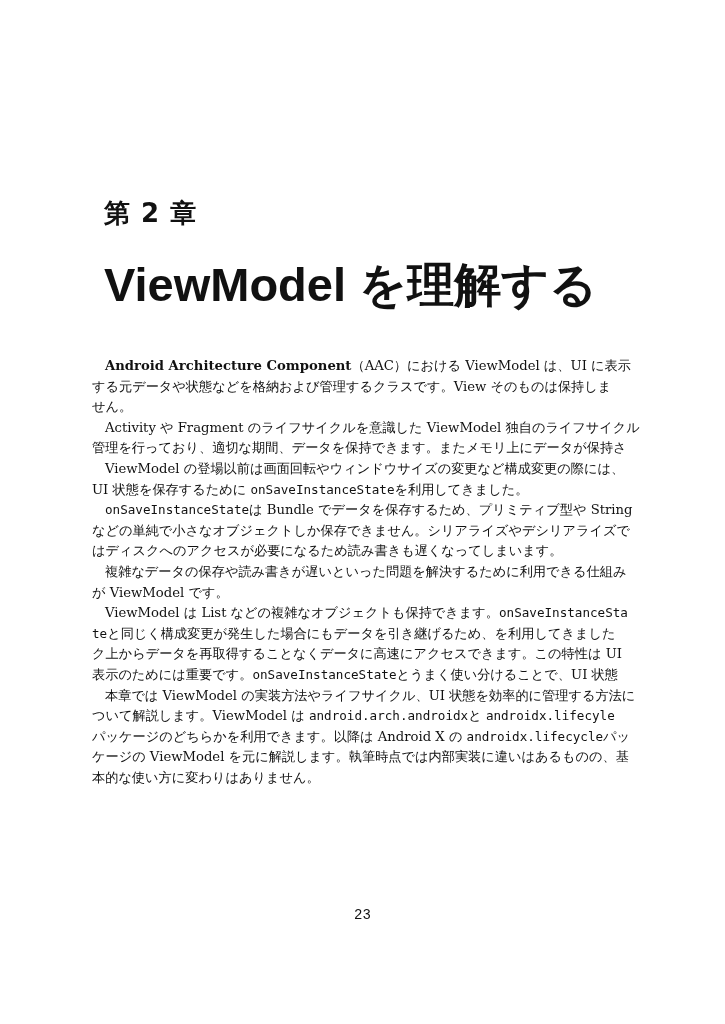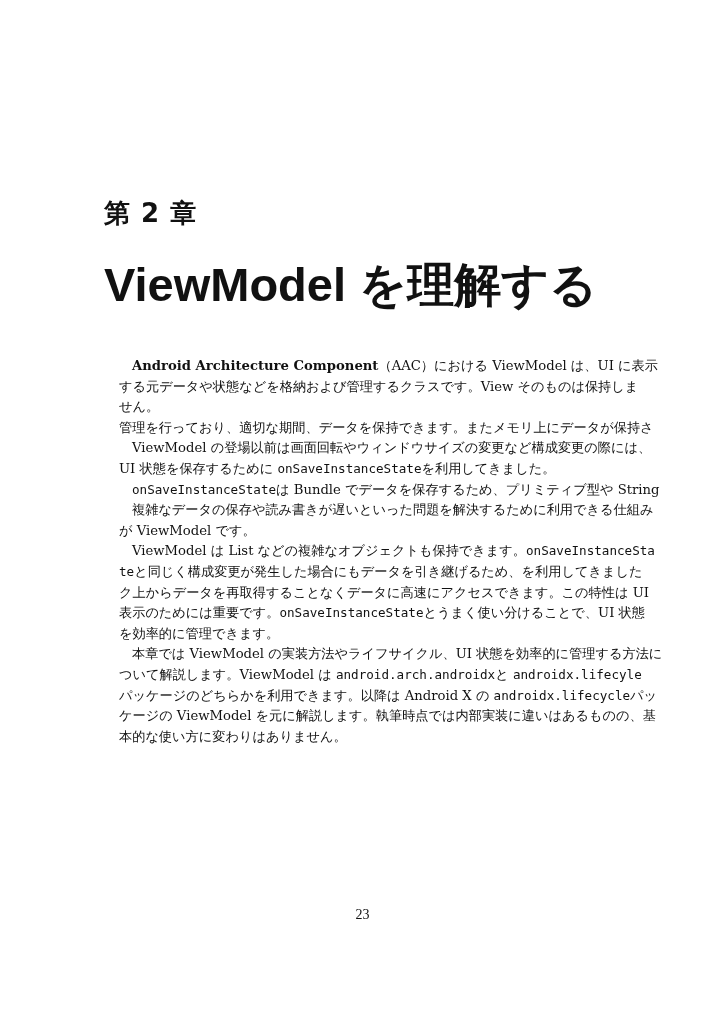--- a/index.html
+++ b/index.html
@@ -8,64 +8,66 @@
     position: absolute; left: 104px; top: 196px;
     font-family: "DejaVu Sans", sans-serif; font-weight: bold; font-size: 26px;
     letter-spacing: 1px;
   }
   .chapter-title {
     position: absolute; left: 104px; top: 254px;
     font-family: "Liberation Sans", sans-serif; font-weight: bold; font-size: 47px;
     letter-spacing: 0px;
   }
   .body-text {
-    position: absolute; left: 119px; top: 356px; width: 520px;
+    position: absolute; left: 92px; top: 356px; width: 520px;
     font-family: "DejaVu Serif", serif; font-size: 13.2px; line-height: 20.6px;
   }
   .line { white-space: nowrap; height: 20.6px; overflow: visible; }
   .indent { padding-left: 13px; }
   .bold { font-weight: bold; }
   .mono { font-family: "DejaVu Sans Mono", monospace; font-size: 12.6px; text-align: right; }
   .page-number {
     position: absolute; left: 0; width: 725px; top: 907px; text-align: center;
-    font-family: Liberation Serif, serif; font-size: 14px;
+    font-family: Liberation Mono, monospace; font-size: 14px;
   }
 </style>
 </head>
 <body>
 
 <div class="chapter-num">第 2 章</div>
 <div class="chapter-title">ViewModel を理解する</div>
 
 <div class="body-text" id="body-text">
     <div>
       <div class="line indent"><span class="bold">Android Architecture Component</span><span>（AAC）における ViewModel は、UI に表示</span></div>
       <div class="line"><span>する元データや状態などを格納および管理するクラスです。View そのものは保持しま</span></div>
       <div class="line"><span>せん。</span></div>
     </div>
     <div>
+      <div class="line indent"><span>Activity や Fragment のライフサイクルを意識した ViewModel 独自のライフサイクル</span></div>
       <div class="line"><span>管理を行っており、適切な期間、データを保持できます。またメモリ上にデータが保持さ</span></div>
     </div>
     <div>
       <div class="line indent"><span>ViewModel の登場以前は画面回転やウィンドウサイズの変更など構成変更の際には、</span></div>
       <div class="line"><span>UI 状態を保存するために </span><span class="mono">onSaveInstanceState</span><span>を利用してきました。</span></div>
     </div>
     <div>
       <div class="line indent"><span class="mono">onSaveInstanceState</span><span>は Bundle でデータを保存するため、プリミティブ型や String</span></div>
+      <div class="line"><span>などの単純で小さなオブジェクトしか保存できません。シリアライズやデシリアライズで</span></div>
+      <div class="line"><span>はディスクへのアクセスが必要になるため読み書きも遅くなってしまいます。</span></div>
     </div>
     <div>
       <div class="line indent"><span>複雑なデータの保存や読み書きが遅いといった問題を解決するために利用できる仕組み</span></div>
       <div class="line"><span>が ViewModel です。</span></div>
     </div>
     <div>
       <div class="line indent"><span>ViewModel は List などの複雑なオブジェクトも保持できます。</span><span class="mono">onSaveInstanceSta</span></div>
       <div class="line"><span class="mono">te</span><span>と同じく構成変更が発生した場合にもデータを引き継げるため、を利用してきました</span></div>
       <div class="line"><span>ク上からデータを再取得することなくデータに高速にアクセスできます。この特性は UI</span></div>
       <div class="line"><span>表示のためには重要です。</span><span class="mono">onSaveInstanceState</span><span>とうまく使い分けることで、UI 状態</span></div>
-      <div class="line"><span>を効率的に管理できます。</span></div>
     </div>
     <div>
       <div class="line indent"><span>本章では ViewModel の実装方法やライフサイクル、UI 状態を効率的に管理する方法に</span></div>
       <div class="line"><span>ついて解説します。ViewModel は </span><span class="mono">android.arch.androidx</span><span>と </span><span class="mono">androidx.lifecyle</span></div>
       <div class="line"><span>パッケージのどちらかを利用できます。以降は Android X の </span><span class="mono">androidx.lifecycle</span><span>パッ</span></div>
       <div class="line"><span>ケージの ViewModel を元に解説します。執筆時点では内部実装に違いはあるものの、基</span></div>
       <div class="line"><span>本的な使い方に変わりはありません。</span></div>
     </div>
   </div>
 

